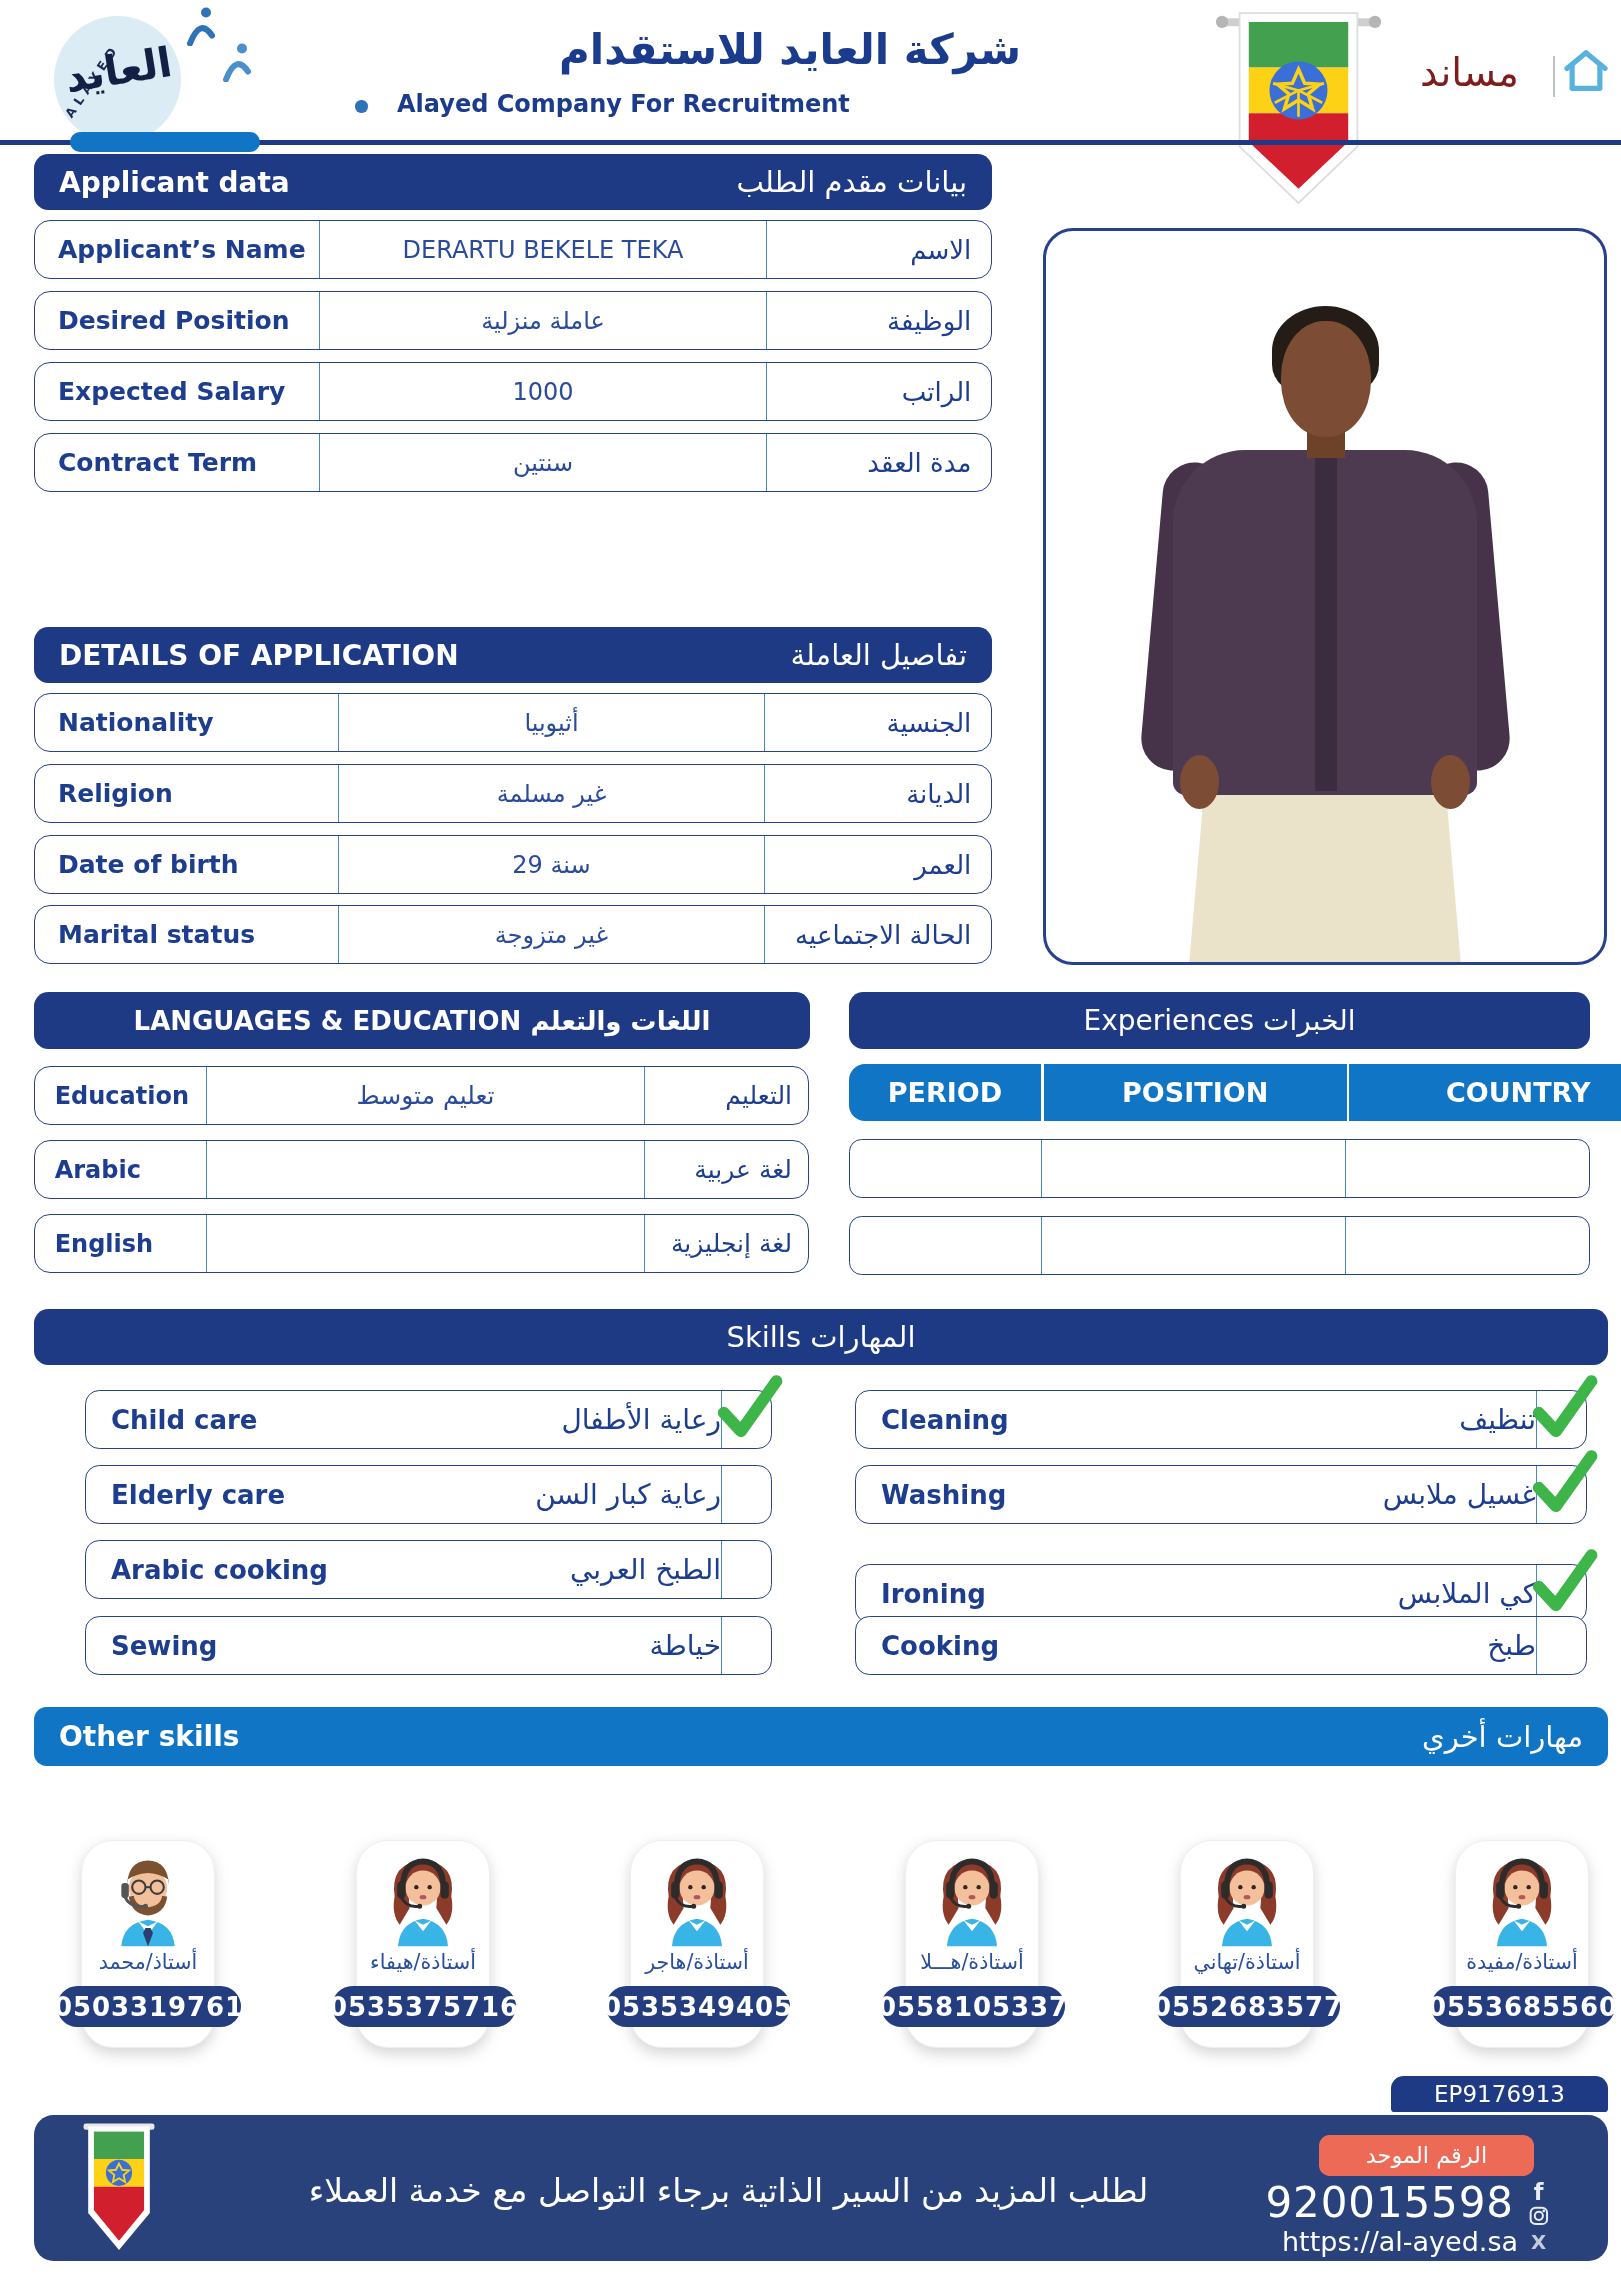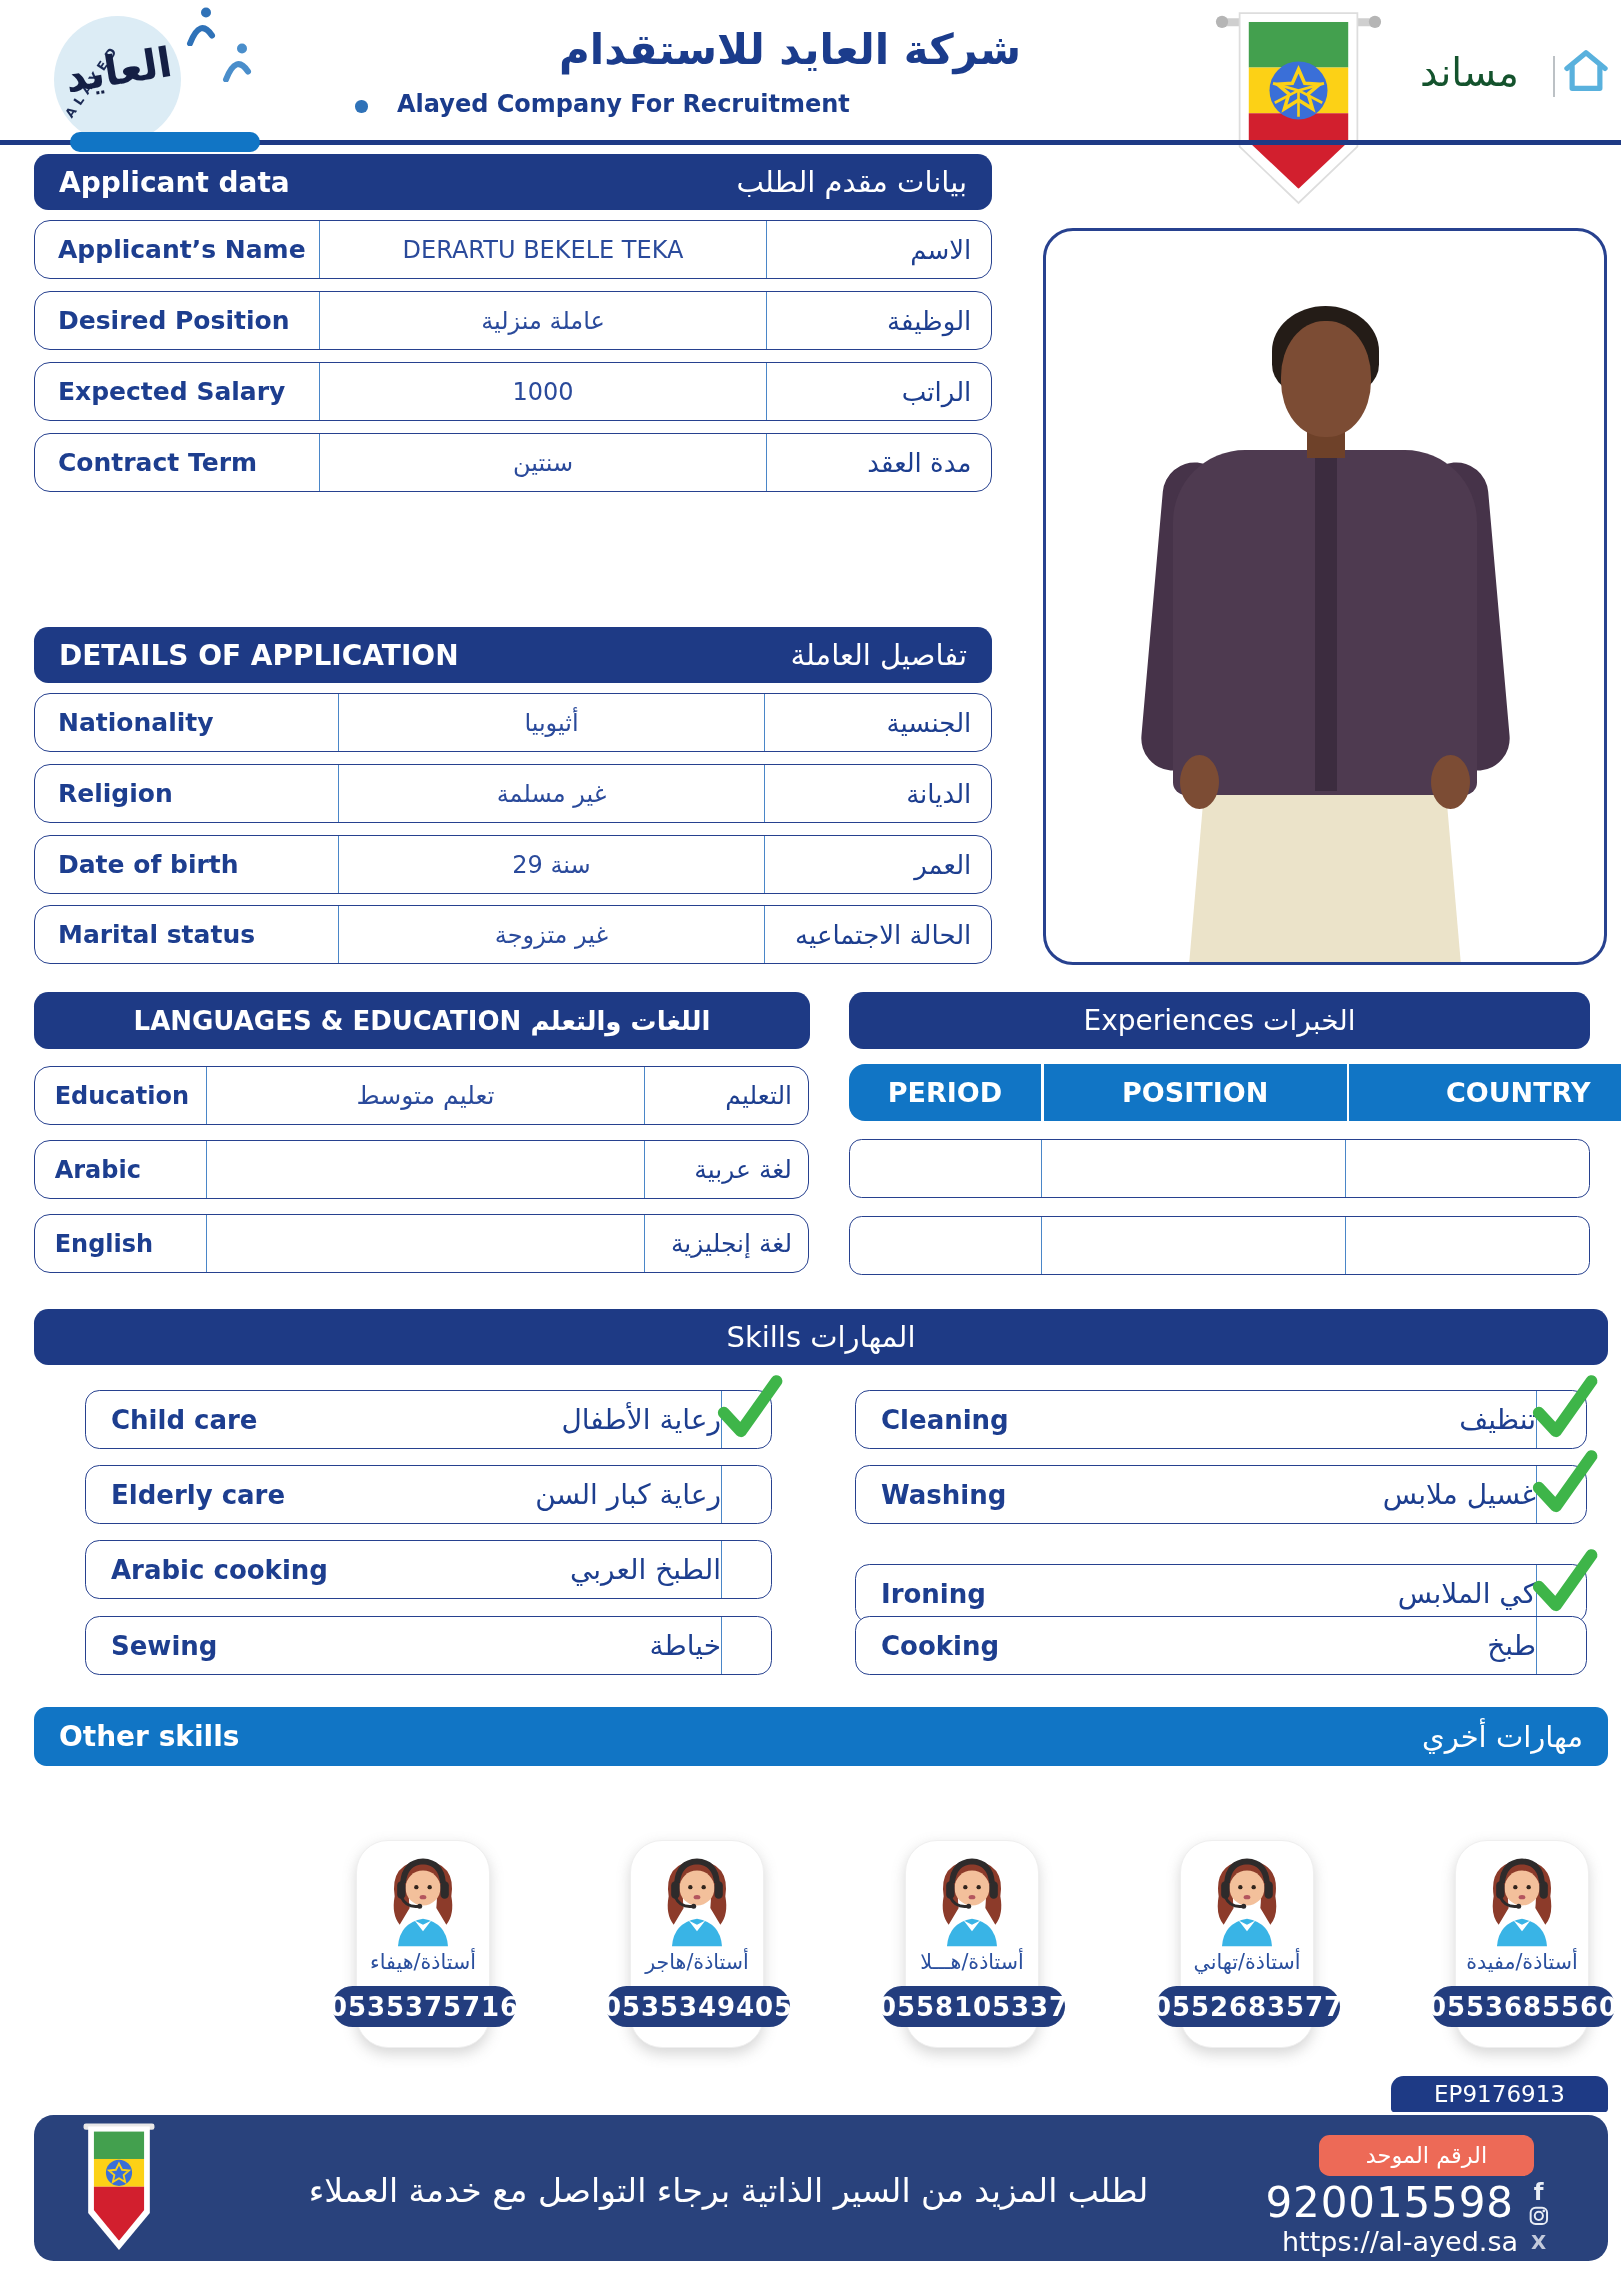--- a/index.html
+++ b/index.html
@@ -7,21 +7,21 @@
         font-family:"DejaVu Sans","Liberation Sans",sans-serif;}
   .page *{box-sizing:border-box;}
   .abs{position:absolute;}
 
   
   .logo-circle{position:absolute;left:54px;top:16px;width:127px;height:127px;border-radius:50%;background:#dcecf5;}
   .logo-word{position:absolute;right:9px;top:30px;font-size:41px;font-weight:bold;color:#141f44;transform:rotate(-9deg);direction:rtl;}
   .logo-arc{position:absolute;left:-5.4px;top:57px;font-size:12.5px;font-weight:bold;color:#1b2a55;letter-spacing:5.4px;transform:rotate(-56deg);}
   .company-ar{position:absolute;left:555px;top:25px;width:466px;text-align:right;direction:rtl;font-size:42px;font-weight:bold;color:#1b3c8c;}
   .company-en{position:absolute;left:397px;top:90px;font-size:24px;font-weight:600;color:#1b3c8c;}
-  .musaned-txt{position:absolute;left:1420px;top:50px;width:125px;font-size:39px;color:#14532d;direction:rtl;text-align:left;}
+  .musaned-txt{position:absolute;left:1420px;top:50px;width:125px;font-size:39px;color:#7f1d1d;direction:rtl;text-align:left;}
   .musaned-div{position:absolute;left:1553px;top:56px;height:41px;border-left:2.7px solid #bcc1c5;}
   .divider-line{position:absolute;left:0;top:140px;width:1621px;height:4.5px;background:#1e3a85;}
   .divider-accent{position:absolute;left:70px;top:132px;width:190px;height:19.7px;border-radius:10.7px;background:#1175c5;}
 
   
   .bar{position:absolute;background:#1e3a85;border-radius:14.3px;color:#fff;display:flex;align-items:center;justify-content:space-between;padding:0 25px;}
   .bar .t-en{font-size:28px;font-weight:600;}
   .bar .t-ar{font-size:29px;direction:rtl;}
   .bar-center{justify-content:center;}
   .bar-blue{background:#1175c5;}
@@ -299,20 +299,38 @@
     <div class="sk-box">
       
     </div>
   </div>
 
   <div class="bar bar-blue" style="left:34px;top:1707px;width:1574px;height:59px;border-radius:12.5px;">
     <span class="t-en">Other skills</span>
     <span class="t-ar">مهارات أخري</span>
   </div>
 
+  <div class="card" style="left:81px;">
+    <svg class="avatar" width="100" height="100" viewBox="0 0 120 120">
+      <path d="M28 118 Q30 90 60 86 Q90 90 92 118 Z" fill="#39b4e6"></path>
+      <path d="M48 88 L60 104 L72 88 L60 94 Z" fill="#ffffff"></path>
+      <path d="M57 96 L54 102 L60 118 L66 102 L63 96 Z" fill="#2c3e70"></path>
+      <circle cx="60" cy="48" r="23" fill="#f3c09b"></circle>
+      <path d="M35 44 Q36 16 60 15 Q84 16 85 44 L85 38 Q72 30 60 30 Q48 30 35 38 Z" fill="#7b5130"></path>
+      <path d="M40 58 Q42 76 60 78 Q78 76 80 58 Q78 72 60 74 Q42 72 40 58 Z" fill="#7b5130" stroke="#7b5130" stroke-width="6"></path>
+      <circle cx="49" cy="47" r="8" fill="none" stroke="#3c3c3c" stroke-width="2.5"></circle>
+      <circle cx="71" cy="47" r="8" fill="none" stroke="#3c3c3c" stroke-width="2.5"></circle>
+      <line x1="57" y1="47" x2="63" y2="47" stroke="#3c3c3c" stroke-width="2.5"></line>
+      <rect x="28" y="42" width="9" height="18" rx="4" fill="#555"></rect>
+      <path d="M32 58 Q38 72 56 70" stroke="#555" stroke-width="3.5" fill="none"></path>
+      <circle cx="57" cy="70" r="3" fill="#555"></circle>
+    </svg>
+    <div class="c-name">أستاذ/محمد</div>
+    <div class="c-pill">0503319761</div>
+  </div>
 
   <div class="card" style="left:356px;">
     <svg class="avatar" width="100" height="100" viewBox="0 0 120 120">
       <path d="M26 58 Q20 18 60 14 Q100 18 94 58 Q98 80 88 92 L76 72 Q78 56 74 40 Q60 50 44 40 Q42 58 44 72 L32 92 Q22 80 26 58 Z" fill="#8c3b2a"></path>
       <circle cx="60" cy="48" r="21" fill="#f3c09b"></circle>
       <path d="M36 42 Q38 17 60 16 Q82 17 84 42" stroke="#2e2b2b" stroke-width="7" fill="none"></path>
       <rect x="29" y="40" width="10" height="21" rx="5" fill="#2e2b2b"></rect>
       <rect x="81" y="40" width="10" height="21" rx="5" fill="#2e2b2b"></rect>
       <path d="M34 59 Q40 72 55 70" stroke="#2e2b2b" stroke-width="3.5" fill="none"></path>
       <circle cx="56" cy="70" r="3" fill="#2e2b2b"></circle>

